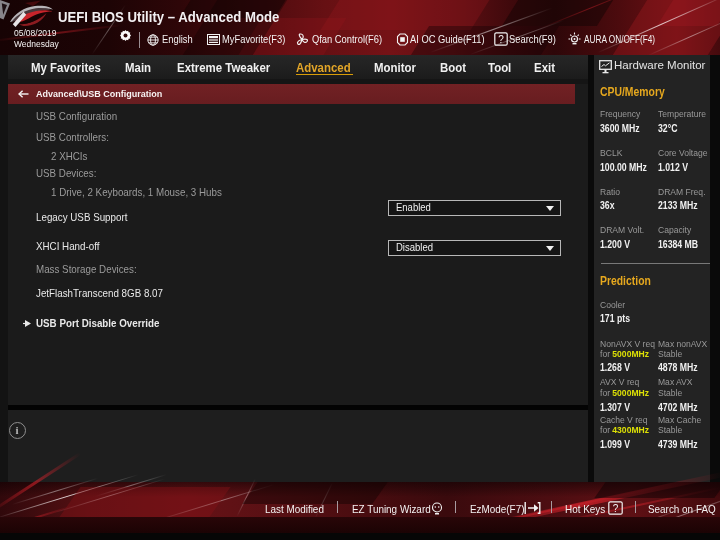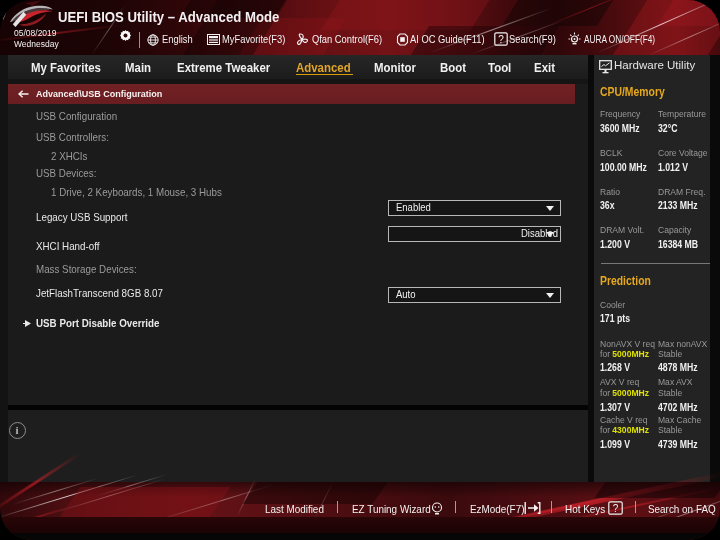--- a/index.html
+++ b/index.html
@@ -1,17 +1,17 @@
 <!DOCTYPE html>
 <html><head>
 <meta charset="utf-8">
 <style>
   html,body{margin:0;padding:0;background:#000;}
   #screen{position:relative;width:720px;height:540px;overflow:hidden;
-    font-family:"Liberation Sans", sans-serif;background:#000;border-radius:32px;}
+    font-family:"Liberation Sans", sans-serif;background:#000;}
   .abs{position:absolute;}
   .sx75{transform:scaleX(.75);transform-origin:0 0;}
   .sx8{transform:scaleX(.8);transform-origin:0 0;}
   .sx85{transform:scaleX(.85);transform-origin:0 0;}
   .sx87{transform:scaleX(.87);transform-origin:0 0;}
   .sx88{transform:scaleX(.88);transform-origin:0 0;}
   .sx89{transform:scaleX(.89);transform-origin:0 0;}
   .sx9{transform:scaleX(.9);transform-origin:0 0;}
   .sx95{transform:scaleX(.95);transform-origin:0 0;}
   
@@ -197,34 +197,33 @@
   <div class="row wht sx89" style="left:36px;top:240.5px;">XHCI Hand-off</div>
   <div class="row sx89" style="left:36px;top:264px;">Mass Storage Devices:</div>
   <div class="row wht sx89" style="left:36px;top:287.5px;">JetFlashTranscend 8GB 8.07</div>
   <div class="row wht sx89" style="left:36px;top:317.5px;font-weight:bold;">USB Port Disable Override</div>
   <svg class="abs" style="left:23px;top:319px" width="9" height="9" viewBox="0 0 9 9">
     <path d="M2,1 L8,4.5 L2,8 Z" fill="#e9e9e9"></path>
     <path d="M0,3.9 h4 v1.2 h-4 Z" fill="#e9e9e9"></path>
   </svg>
 
   <div class="dd" style="top:200px;"><span class="sx95" style="display:inline-block;">Enabled</span></div>
-  <div class="dd" style="top:226px;text-align:right;"><span class="sx95" style="display:inline-block;">Disabled</span></div>
-  <div class="dd" style="top:287px;"><span class="sx95" style="display:inline-block;">Auto</span></div>
+  <div class="dd" style="top:240px;"><span class="sx95" style="display:inline-block;">Disabled</span></div>
 
   <div id="divline" class="abs"></div>
   <div id="helpstrip" class="abs"></div>
   <div id="infoicon" class="abs">i</div>
 
   <svg class="abs" style="left:599px;top:60px" width="13" height="14" viewBox="0 0 13 14">
     <rect x="0.7" y="0.7" width="11.6" height="8.6" fill="none" stroke="#e8e8e8" stroke-width="1.3"></rect>
     <path d="M2.5,6.5 L5,4.5 L6.5,5.8 L10.5,2.8" fill="none" stroke="#e8e8e8" stroke-width="1"></path>
     <rect x="5.5" y="9.5" width="2" height="2.5" fill="#e8e8e8"></rect>
     <rect x="3.5" y="12" width="6" height="1.3" fill="#e8e8e8"></rect>
   </svg>
-  <div class="abs" style="left:614px;top:60.3px;font-size:11.5px;line-height:11.5px;color:#e3e3e3;white-space:nowrap;">Hardware Utility</div>
+  <div class="abs" style="left:614px;top:60.3px;font-size:11.5px;line-height:11.5px;color:#e3e3e3;white-space:nowrap;">Hardware Monitor</div>
 
   <div class="sb-gold sx8" style="left:600px;top:84.8px;">CPU/Memory</div>
 
   <div class="sb-lab sx9" style="left:600px;top:108.8px;">Frequency</div>
   <div class="sb-lab sx9" style="left:658px;top:108.8px;">Temperature</div>
   <div class="sb-val sx87" style="left:600px;top:124.2px;">3600 MHz</div>
   <div class="sb-val sx87" style="left:658px;top:124.2px;">32°C</div>
 
   <div class="sb-lab sx9" style="left:600px;top:147.8px;">BCLK</div>
   <div class="sb-lab sx9" style="left:658px;top:147.8px;">Core Voltage</div>

